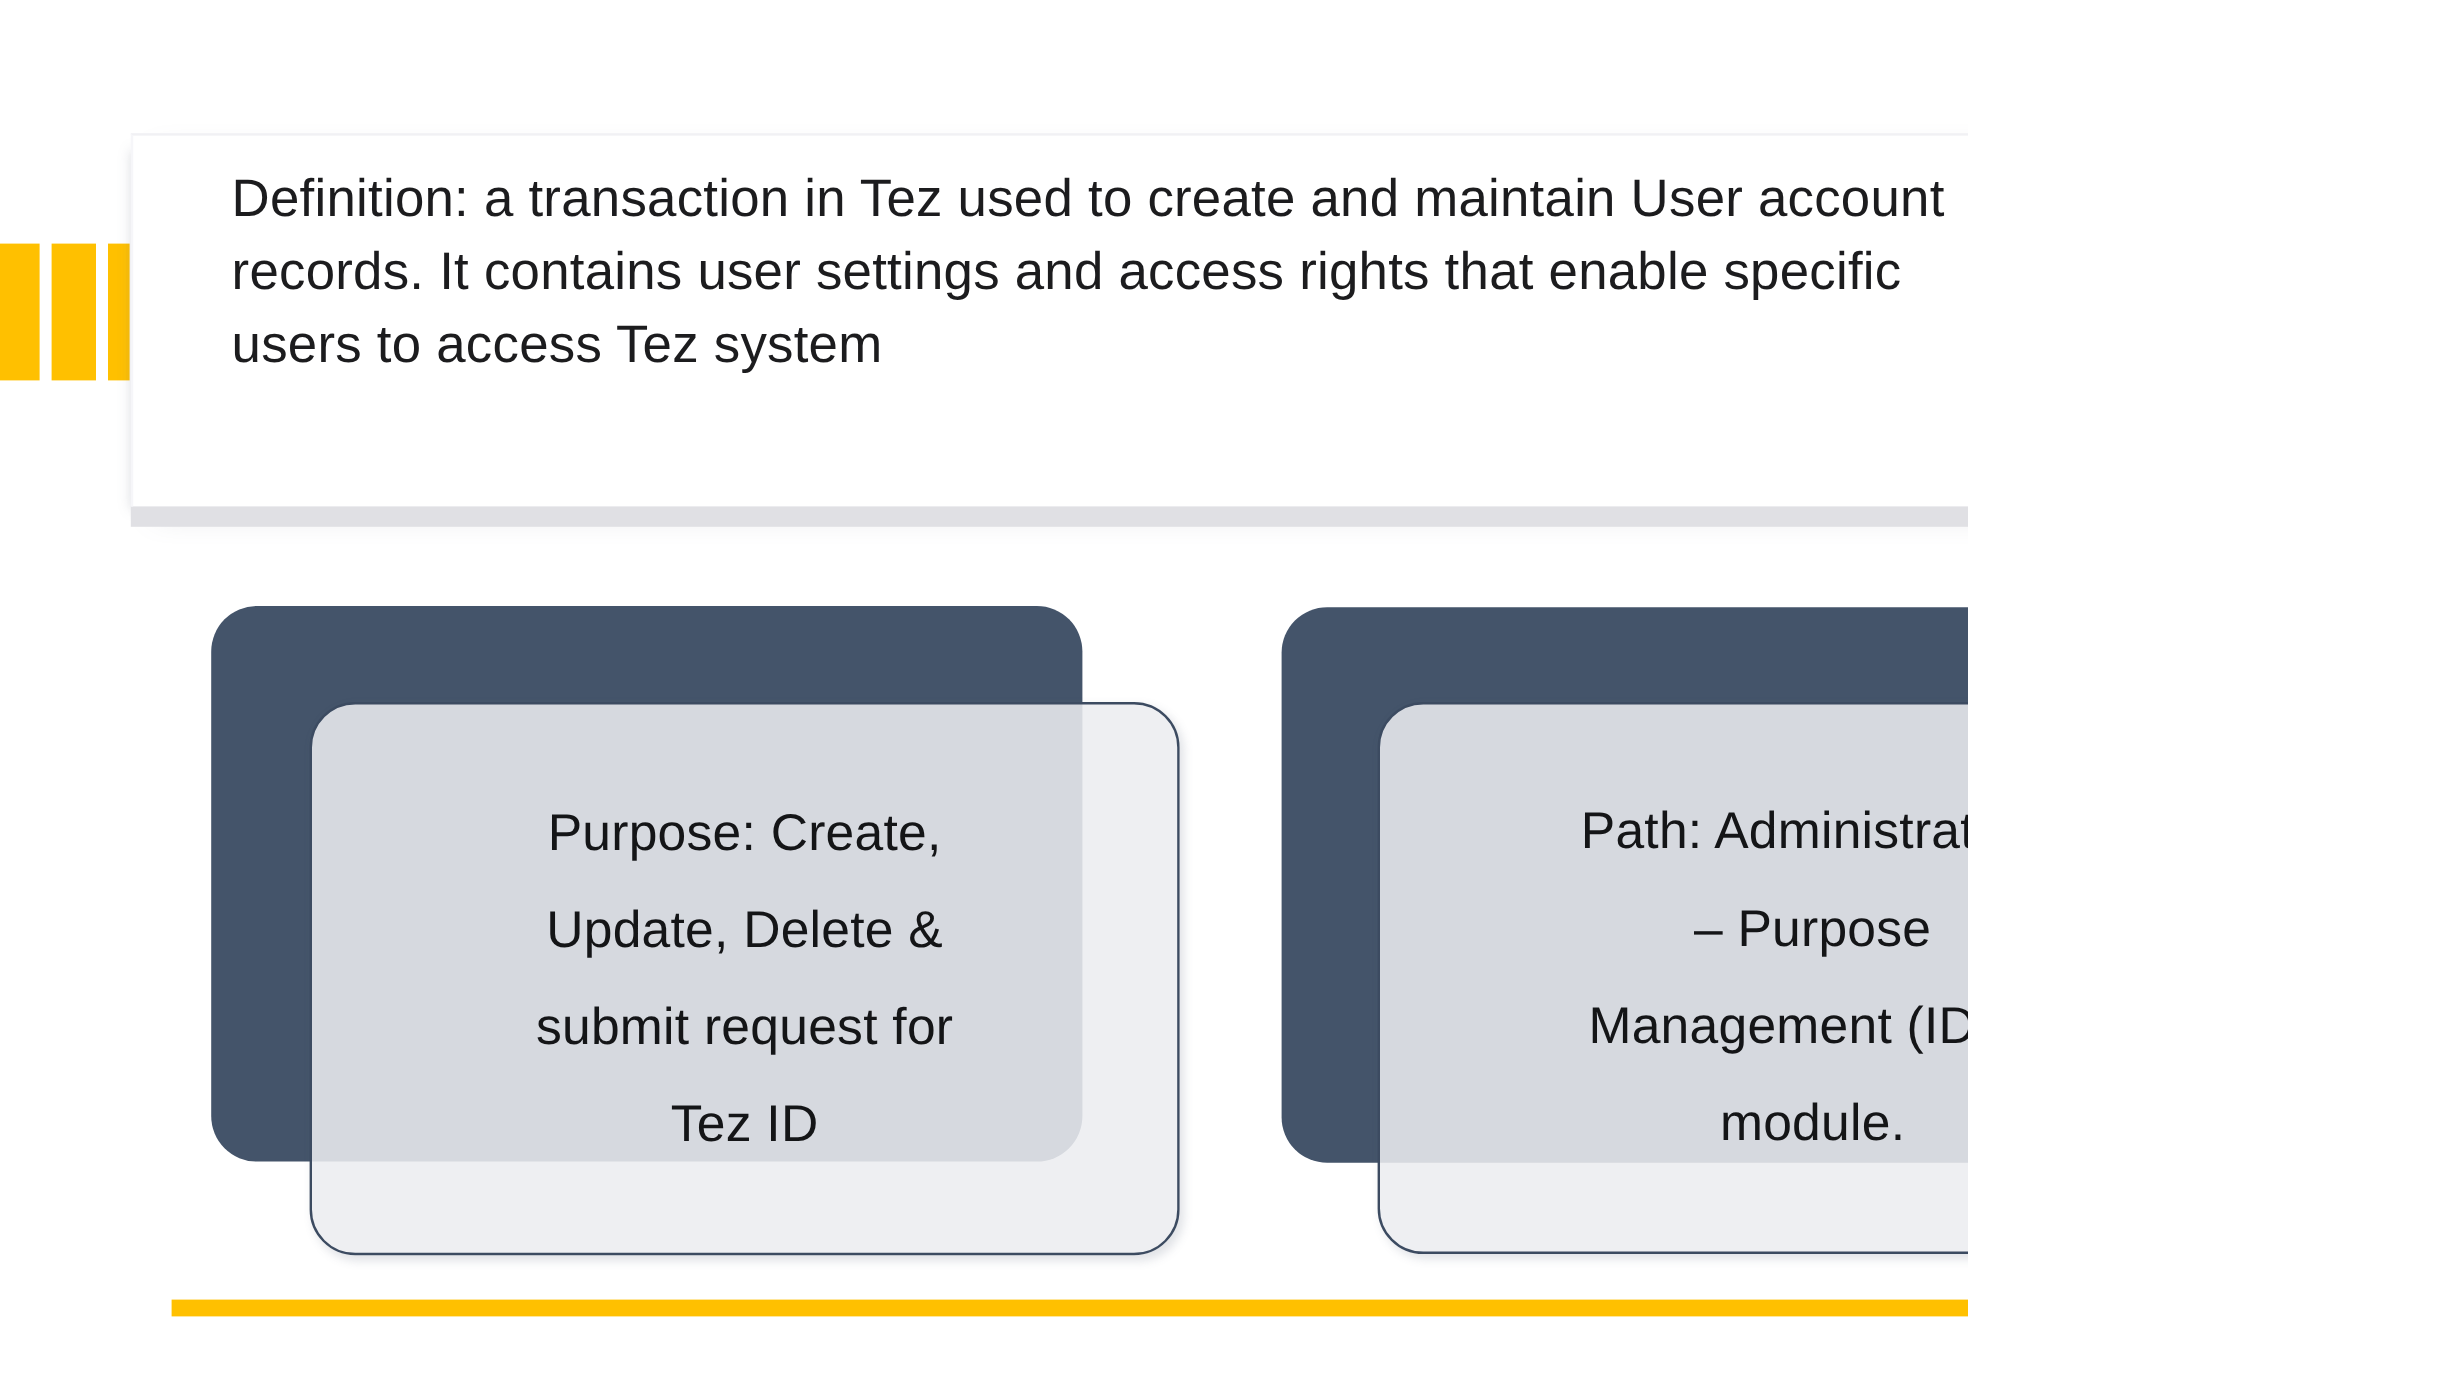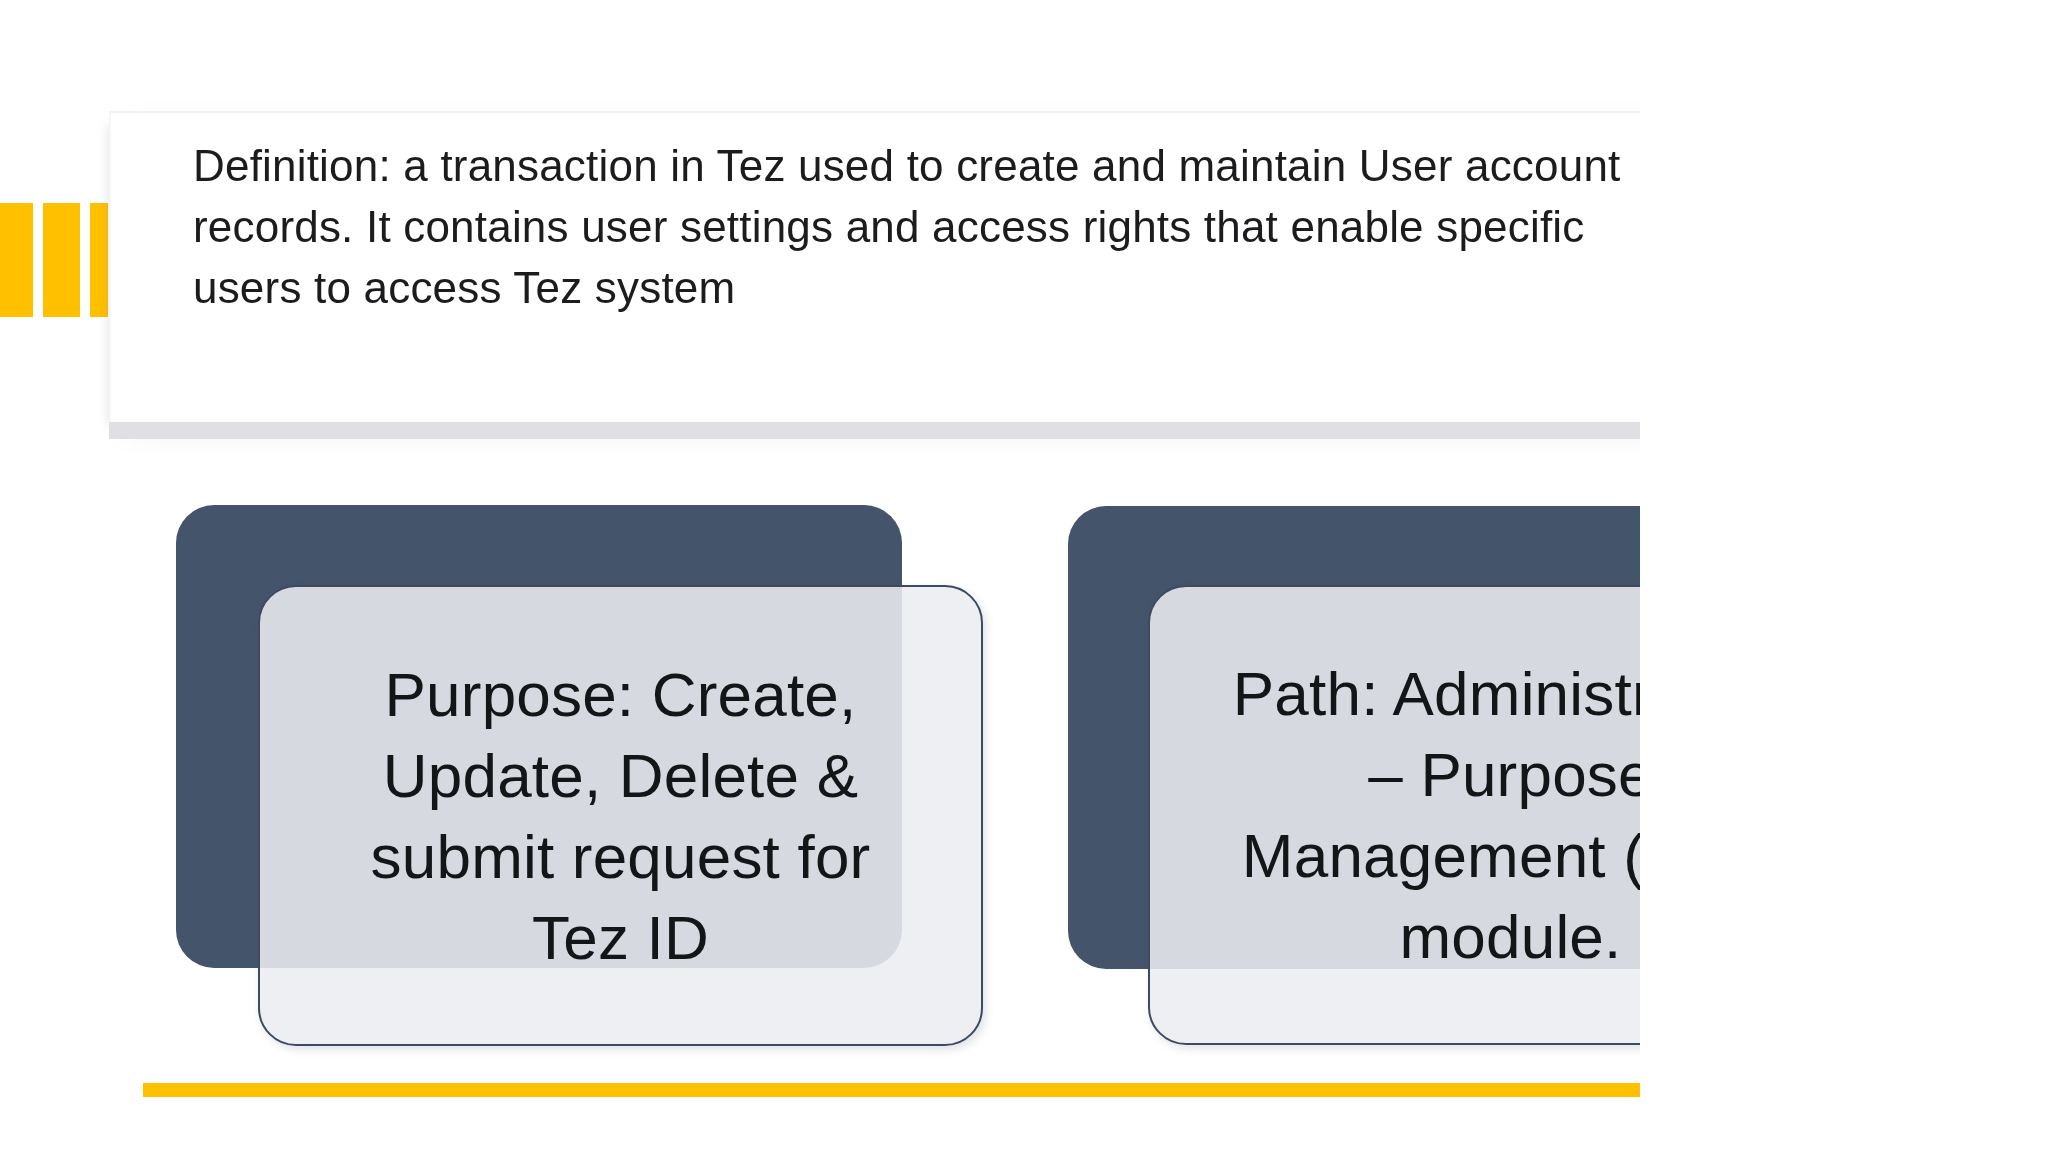--- a/index.html
+++ b/index.html
@@ -74,21 +74,21 @@
     box-sizing: border-box;
     display: flex;
     align-items: center;
     justify-content: center;
     box-shadow: 3px 4px 8px rgba(90, 100, 120, 0.18);
   }
   .front-card.purpose { left: 258px;  top: 585px; width: 725px; height: 461px; }
   .front-card.path    { left: 1148px; top: 585px; width: 725px; height: 460px; }
 
   .card-text {
-    font-size: 62px;
+    font-size: 43px;
     line-height: 81px;
     color: #141517;
     text-align: center;
     white-space: pre-line;
     letter-spacing: 0.2px;
   }
 
   
   .gold-divider {
     position: absolute;

